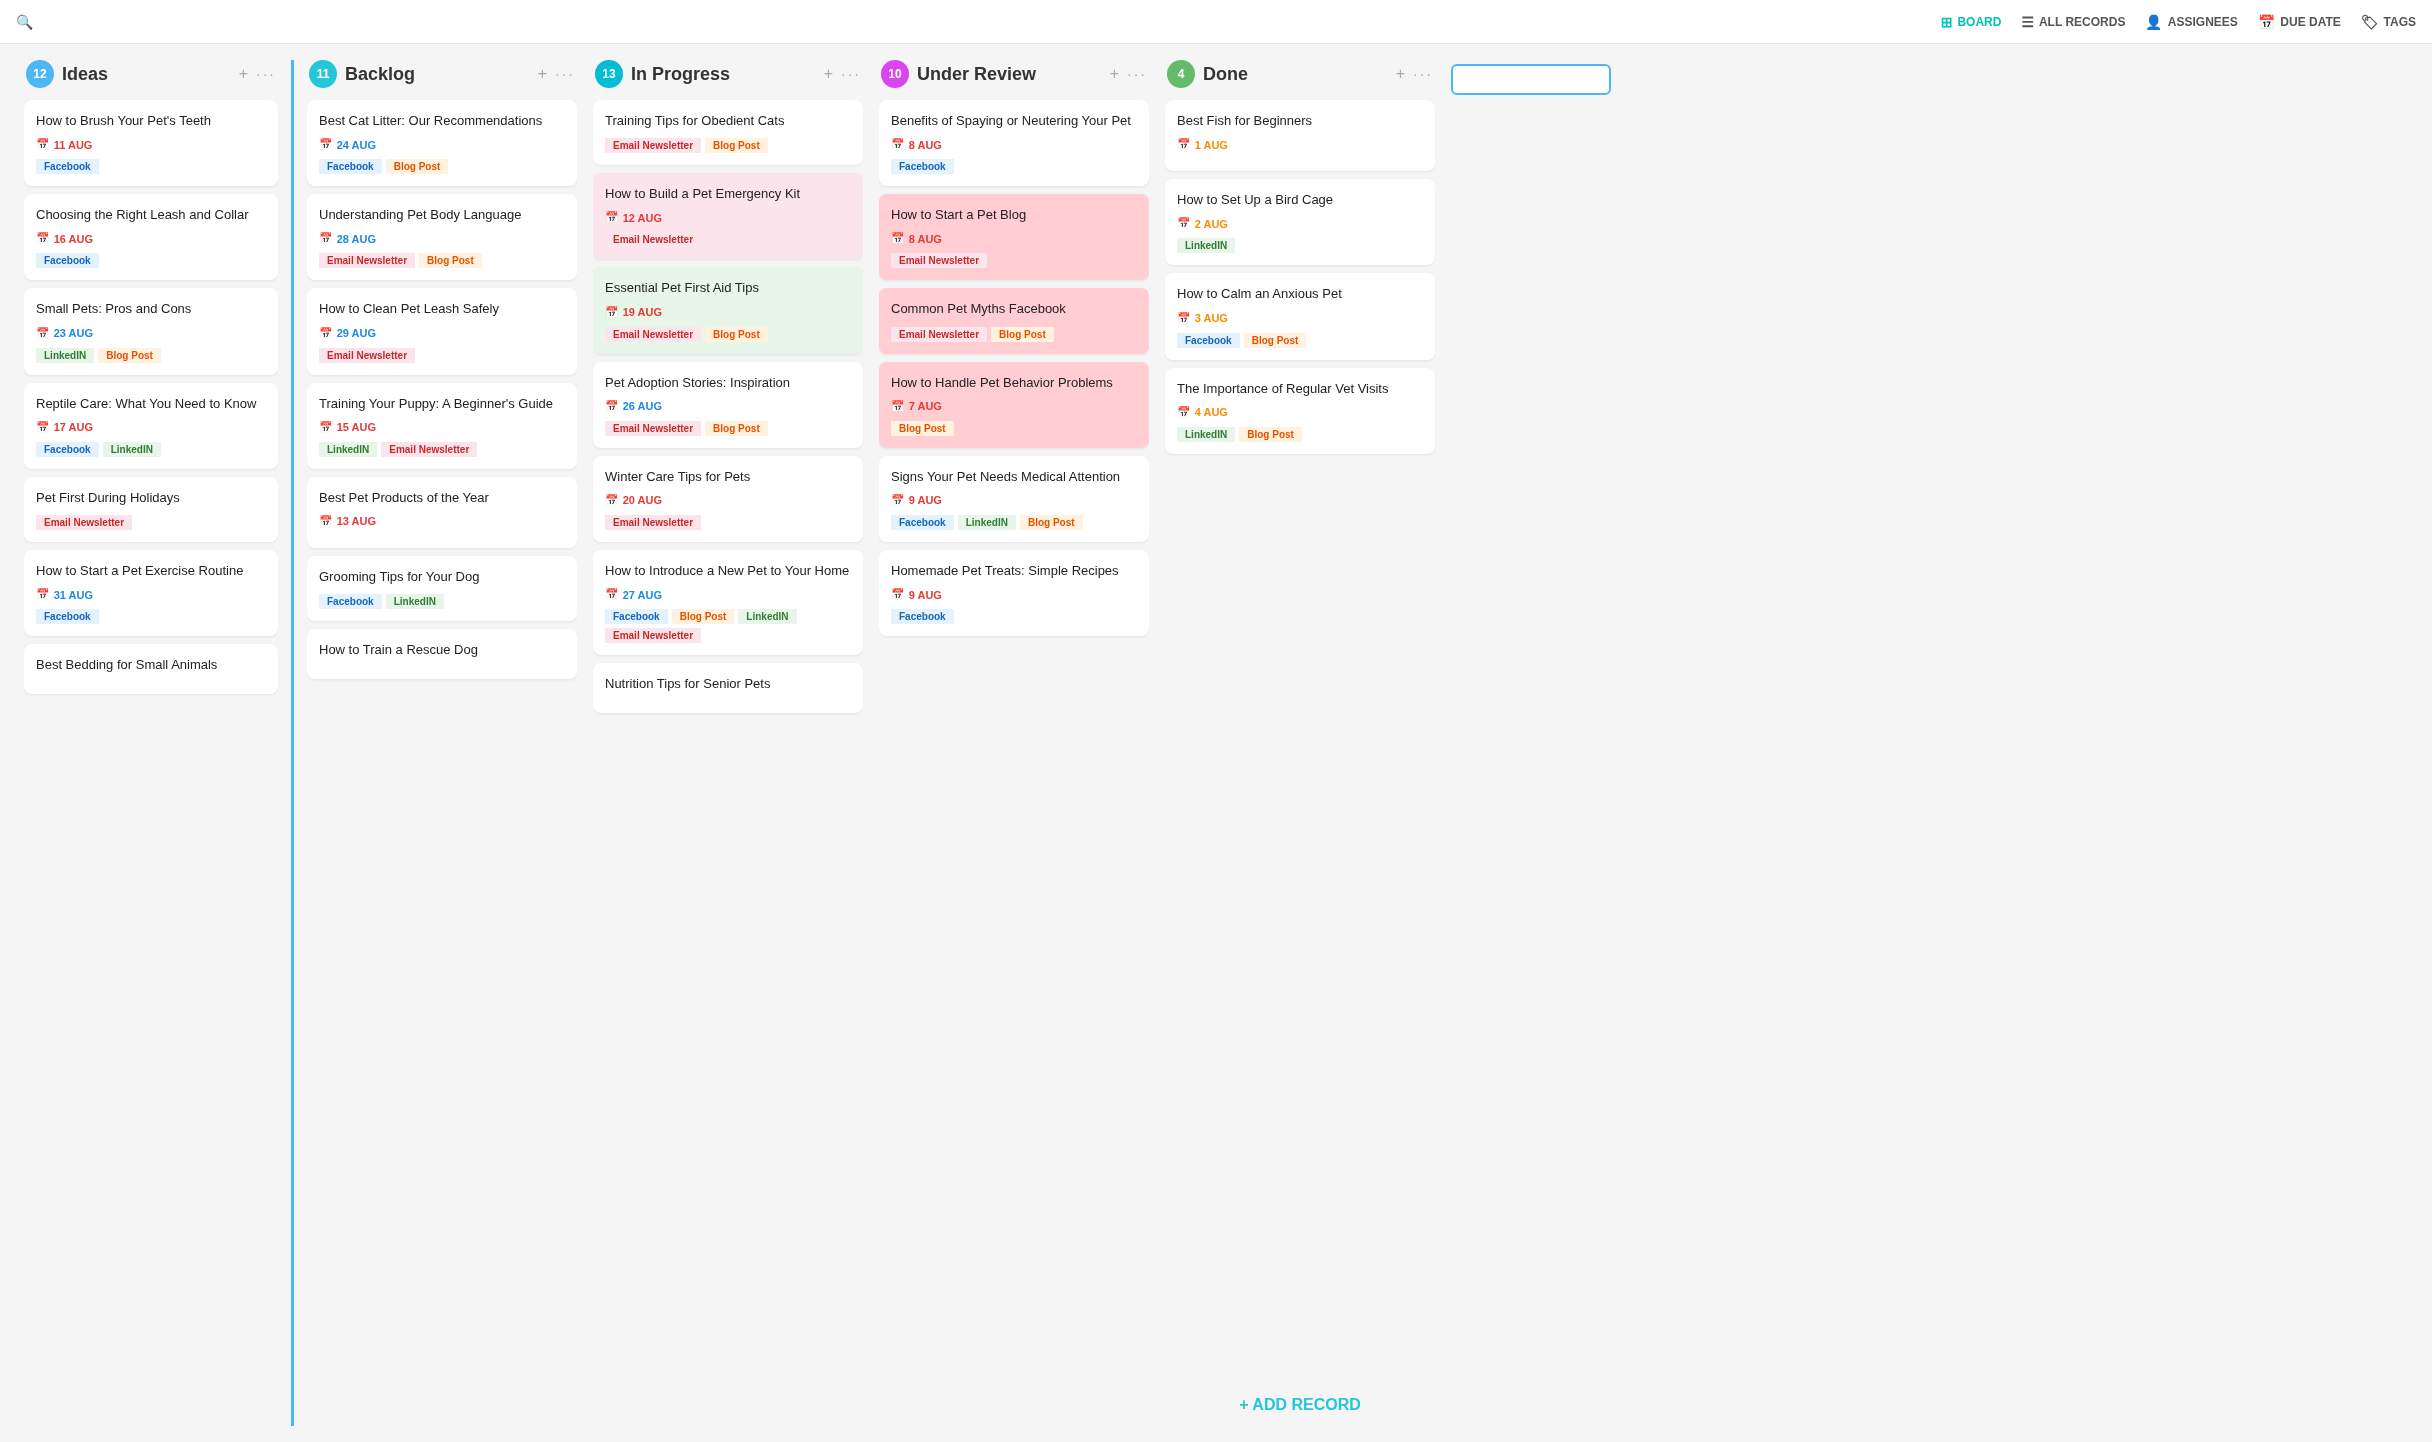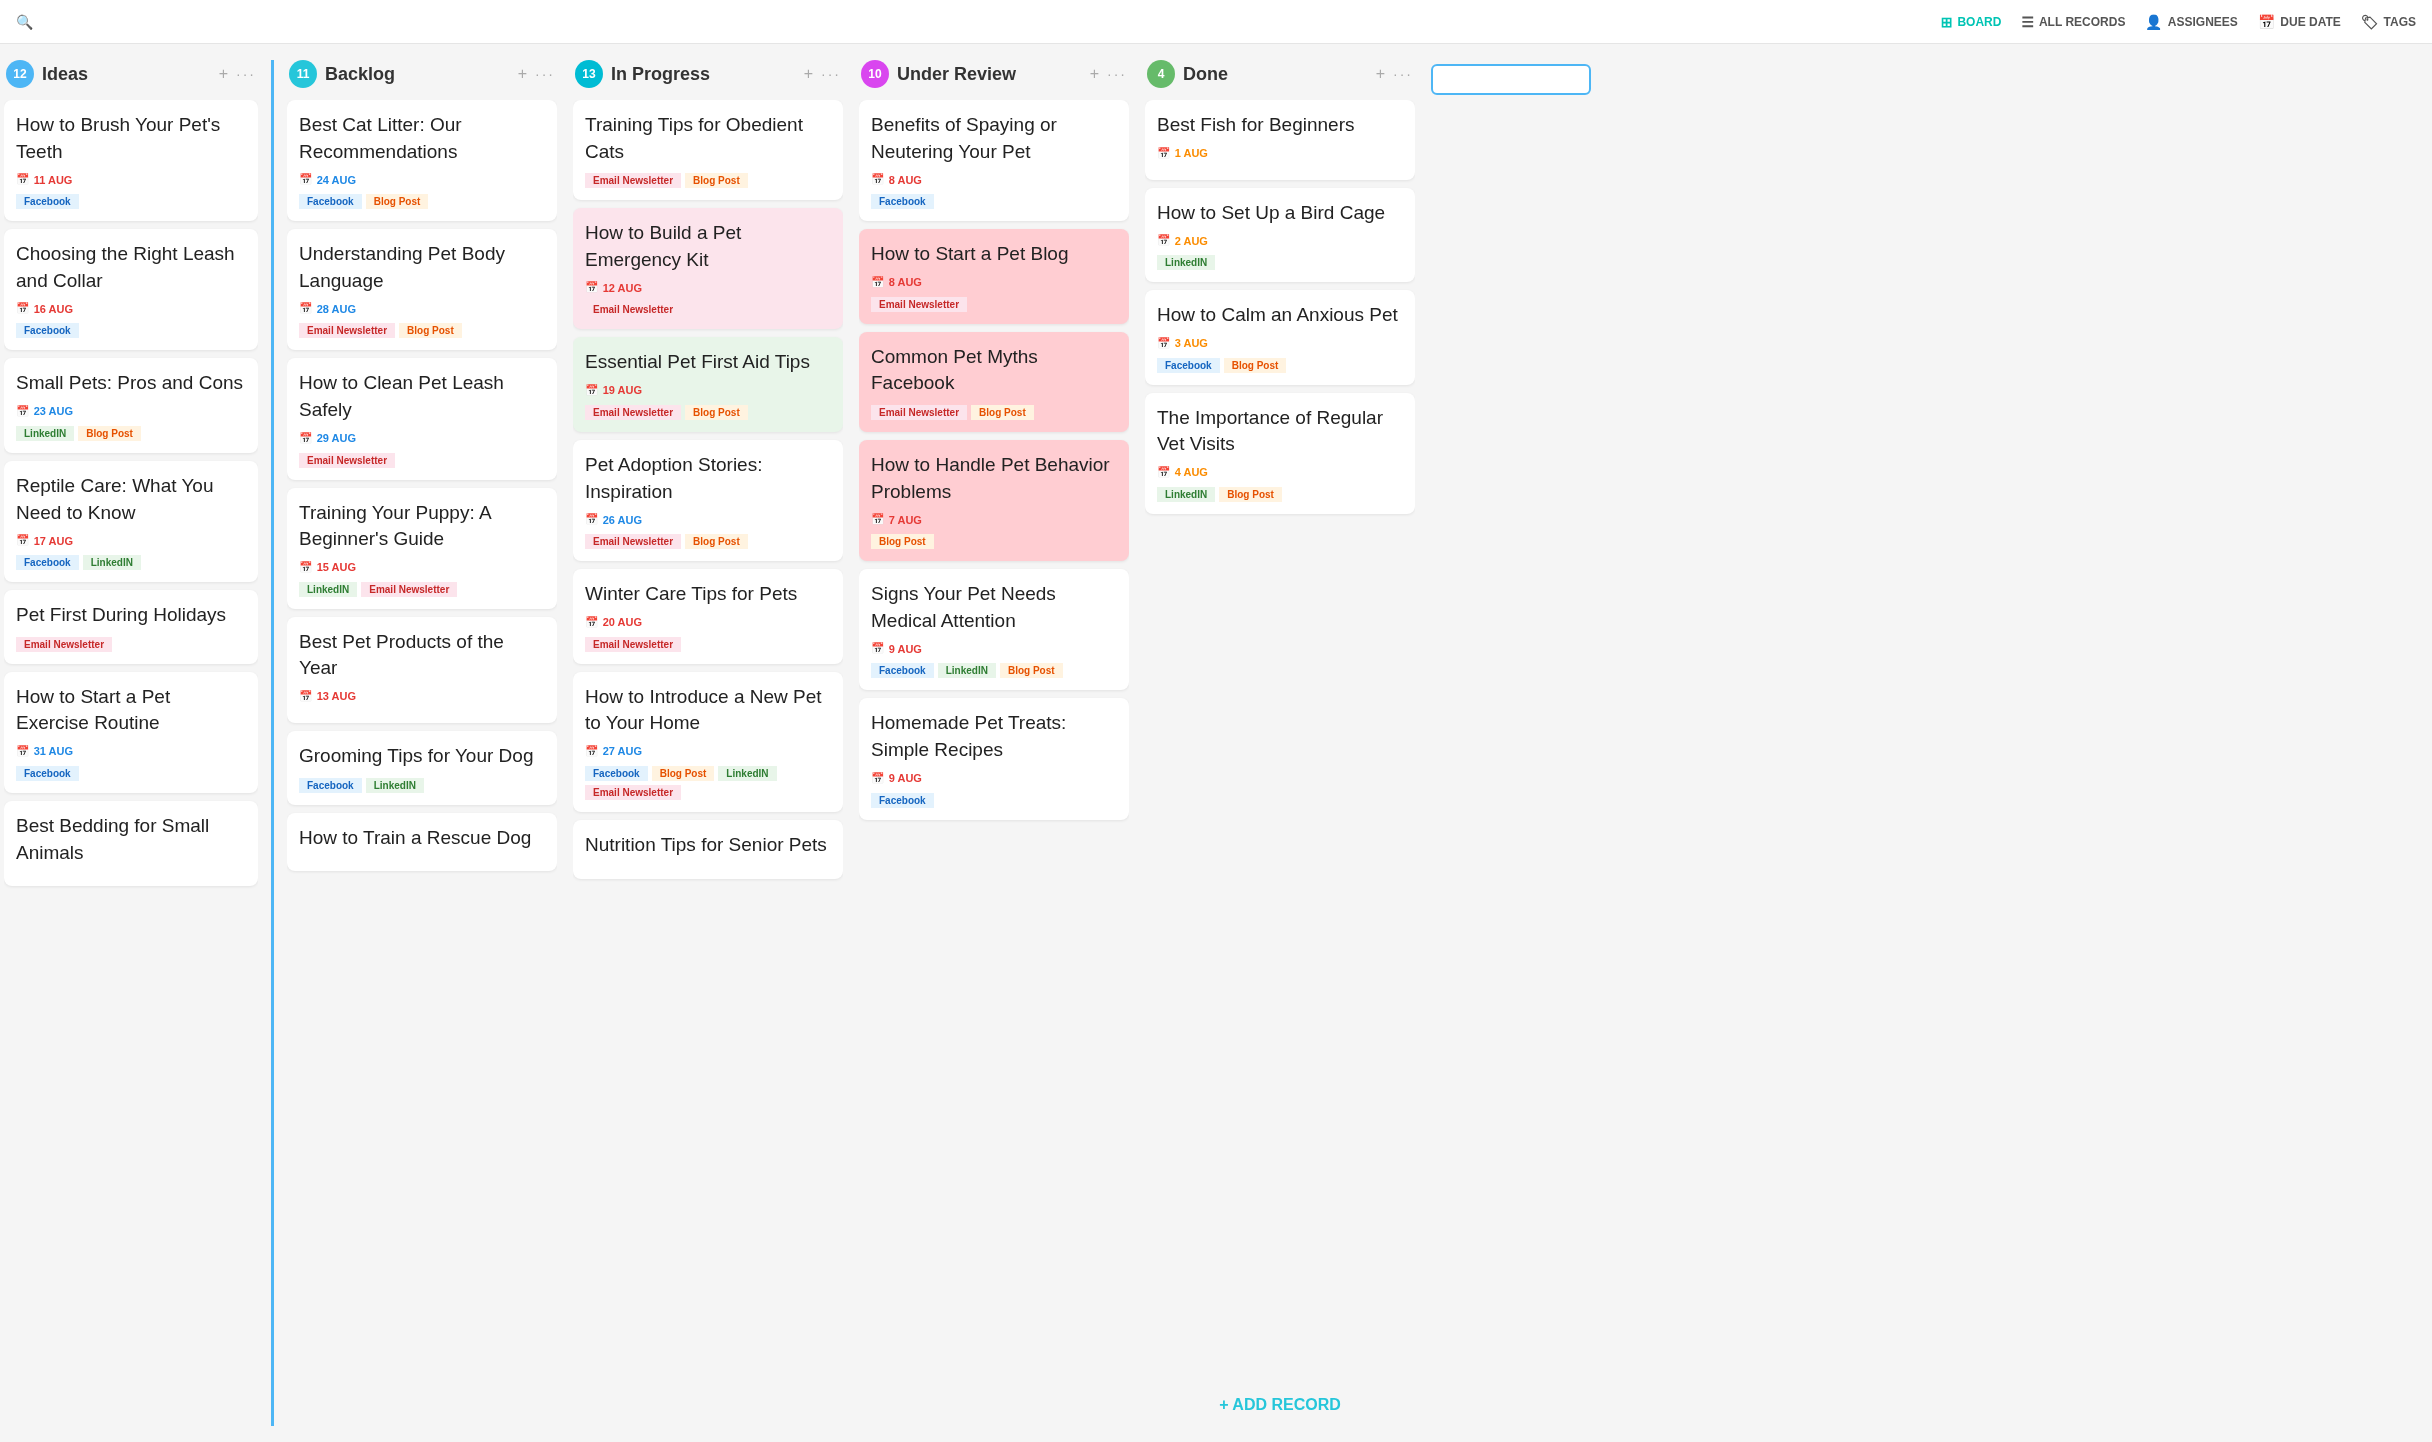--- a/index.html
+++ b/index.html
@@ -45,21 +45,21 @@
     }
     .top-action.active { color: #00c4b4; }
     .top-action-icon { font-size: 14px; }
 
     
     .board {
       display: flex;
       gap: 0;
       height: calc(100vh - 44px);
       overflow-x: auto;
-      padding: 16px 4px;
+      padding: 16px 24px;
     }
 
     
     .column {
       min-width: 270px;
       max-width: 270px;
       display: flex;
       flex-direction: column;
       margin-right: 16px;
     }
@@ -119,21 +119,21 @@
       border-radius: 8px;
       padding: 12px;
       box-shadow: 0 1px 3px rgba(0,0,0,0.08);
       cursor: pointer;
     }
     .card.pink-bg { background: #fce4ec; }
     .card.green-bg { background: #e8f5e9; }
     .card.salmon-bg { background: #ffcdd2; }
 
     .card-title {
-      font-size: 19px;
+      font-size: 13px;
       font-weight: 500;
       color: #222;
       line-height: 1.4;
       margin-bottom: 8px;
     }
     .card-date {
       display: flex;
       align-items: center;
       gap: 4px;
       font-size: 11px;

